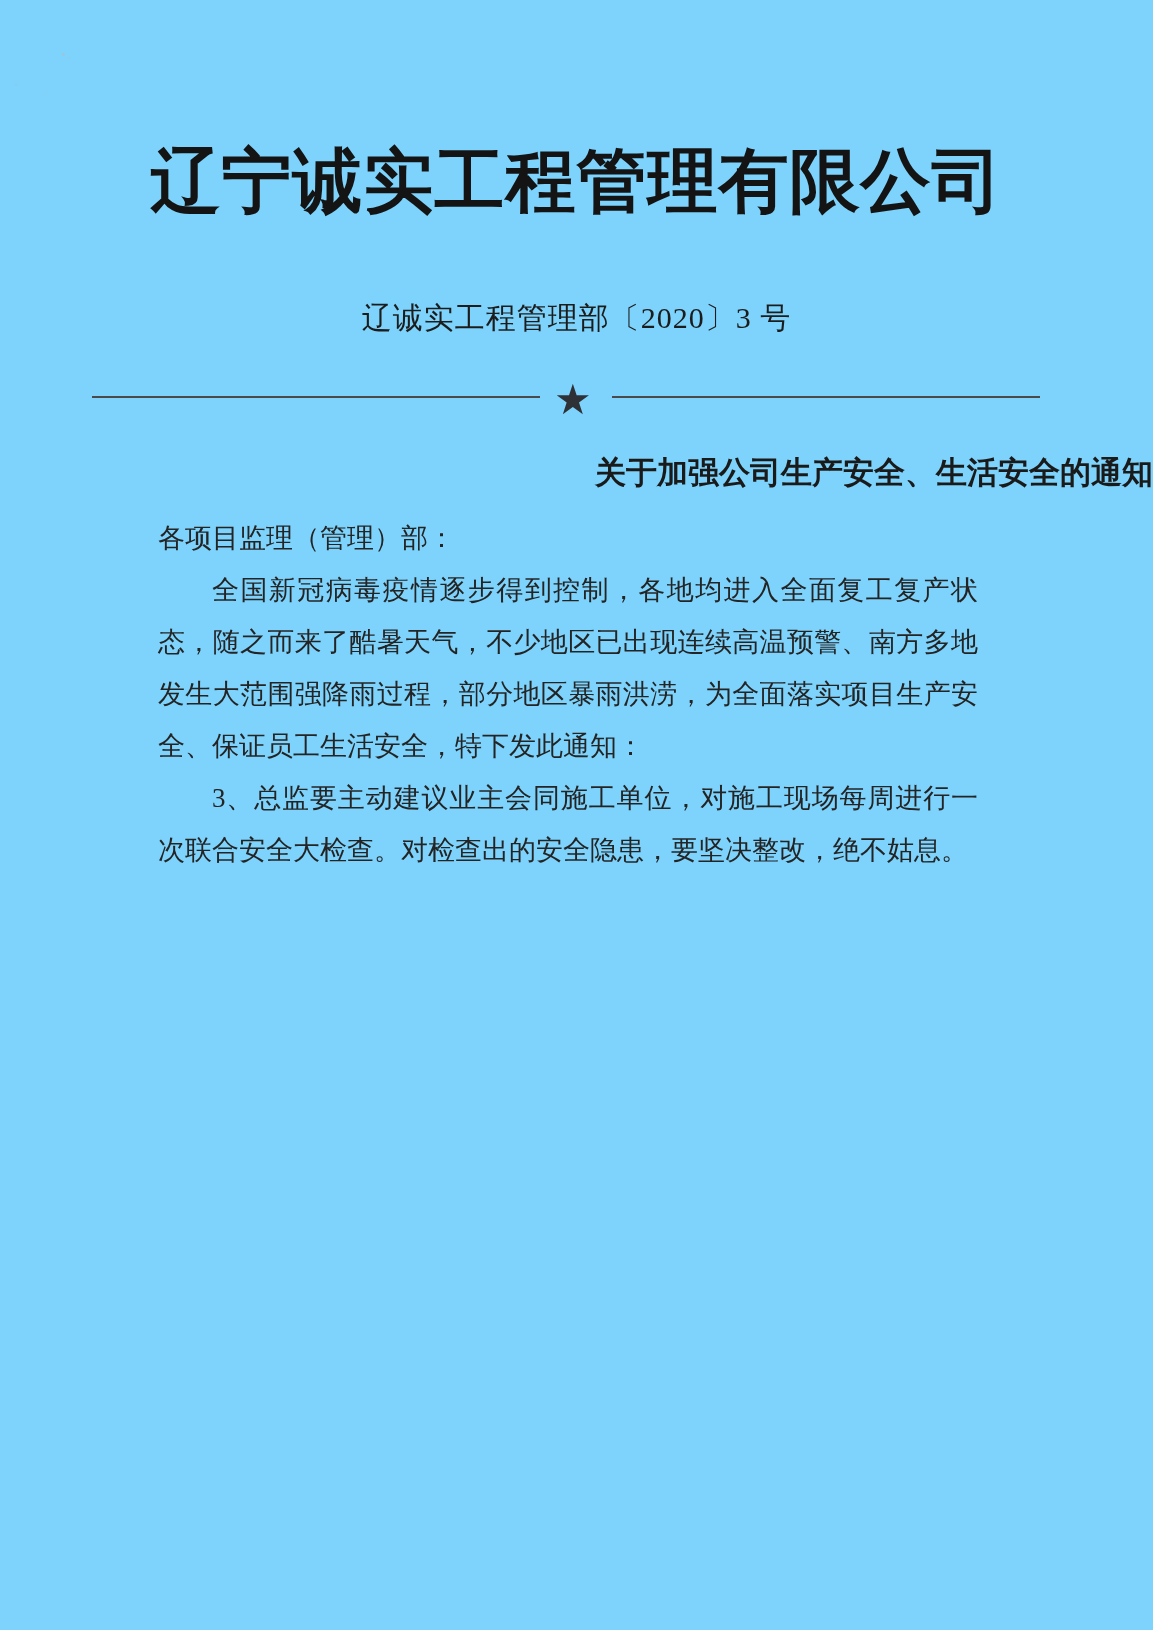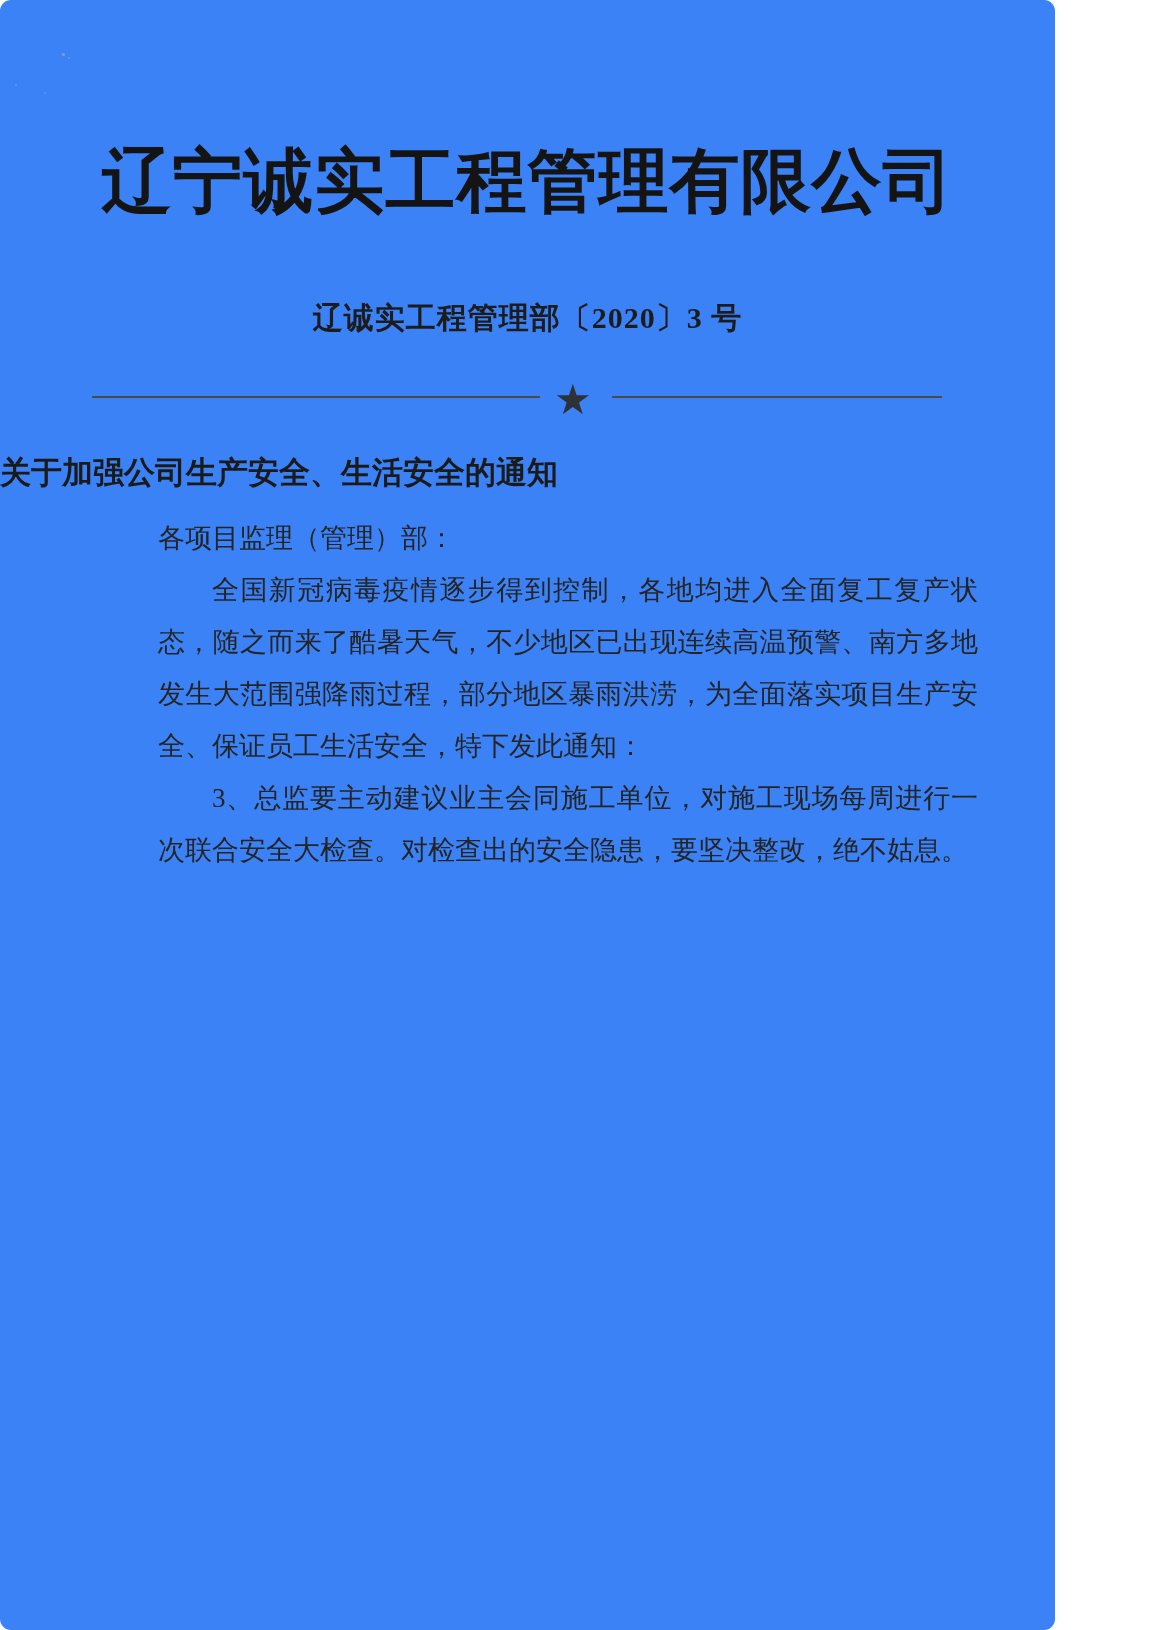--- a/index.html
+++ b/index.html
@@ -2,27 +2,26 @@
 <html><head>
 <meta charset="utf-8">
 <style>
   html, body {
     margin: 0;
     padding: 0;
     background: #ffffff;
   }
   .page {
     position: relative;
-    width: 1055px;
+    width: 1153px;
     height: 1630px;
-    background: #3b82f6;
+    background: #7dd3fc;
     overflow: hidden;
     font-family: "Liberation Serif", "DejaVu Serif", serif;
     color: #222222;
-    border-radius: 11px;
   }
   
   .speck {
     position: absolute;
     background: #b9b9bb;
     border-radius: 50%;
     opacity: 0.55;
   }
   .speck.s1 { left: 62px;  top: 53px;  width: 3px; height: 3px; }
   .speck.s2 { left: 68px;  top: 57px;  width: 2px; height: 2px; opacity: 0.4; }
@@ -37,21 +36,21 @@
     font-weight: bold;
     letter-spacing: 1px;
     color: #141414;
     white-space: nowrap;
   }
   .doc-number {
     margin: 66px 0 12px 0;
     text-align: center;
     font-size: 30px;
     line-height: 40px;
-    font-weight: bold;
+    font-weight: normal;
     color: #1c1c1c;
     letter-spacing: 1px;
   }
   .separator {
     display: flex;
     align-items: center;
     margin: 36px 113px 0 92px;
     height: 46px;
   }
   .sep-line {
@@ -64,21 +63,21 @@
     font-family: "DejaVu Sans", sans-serif;
     font-size: 42px;
     line-height: 46px;
     color: #2e3237;
     margin: 0 20px 0 14px;
     position: relative;
     top: 3px;
   }
   .notice-title {
     margin: 30px 0 0 0;
-    text-align: left;
+    text-align: right;
     font-size: 31px;
     line-height: 46px;
     font-weight: bold;
     color: #1a1a1a;
   }
   .doc-body {
     width: 820px;
     margin: 16px 0 0 158px;
   }
   .doc-body p {

